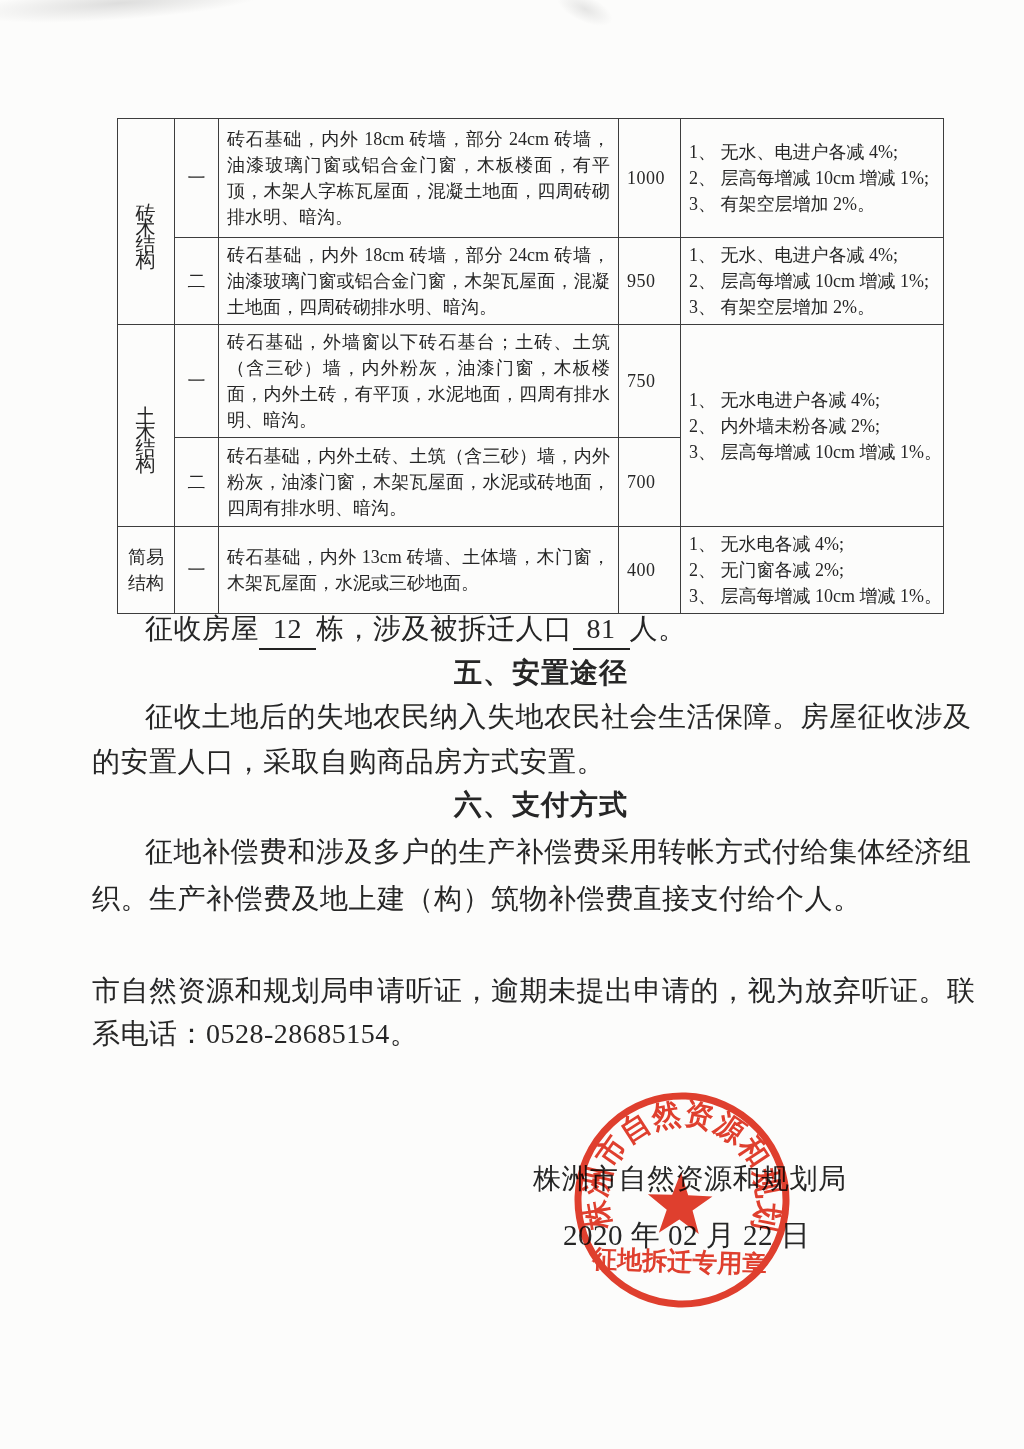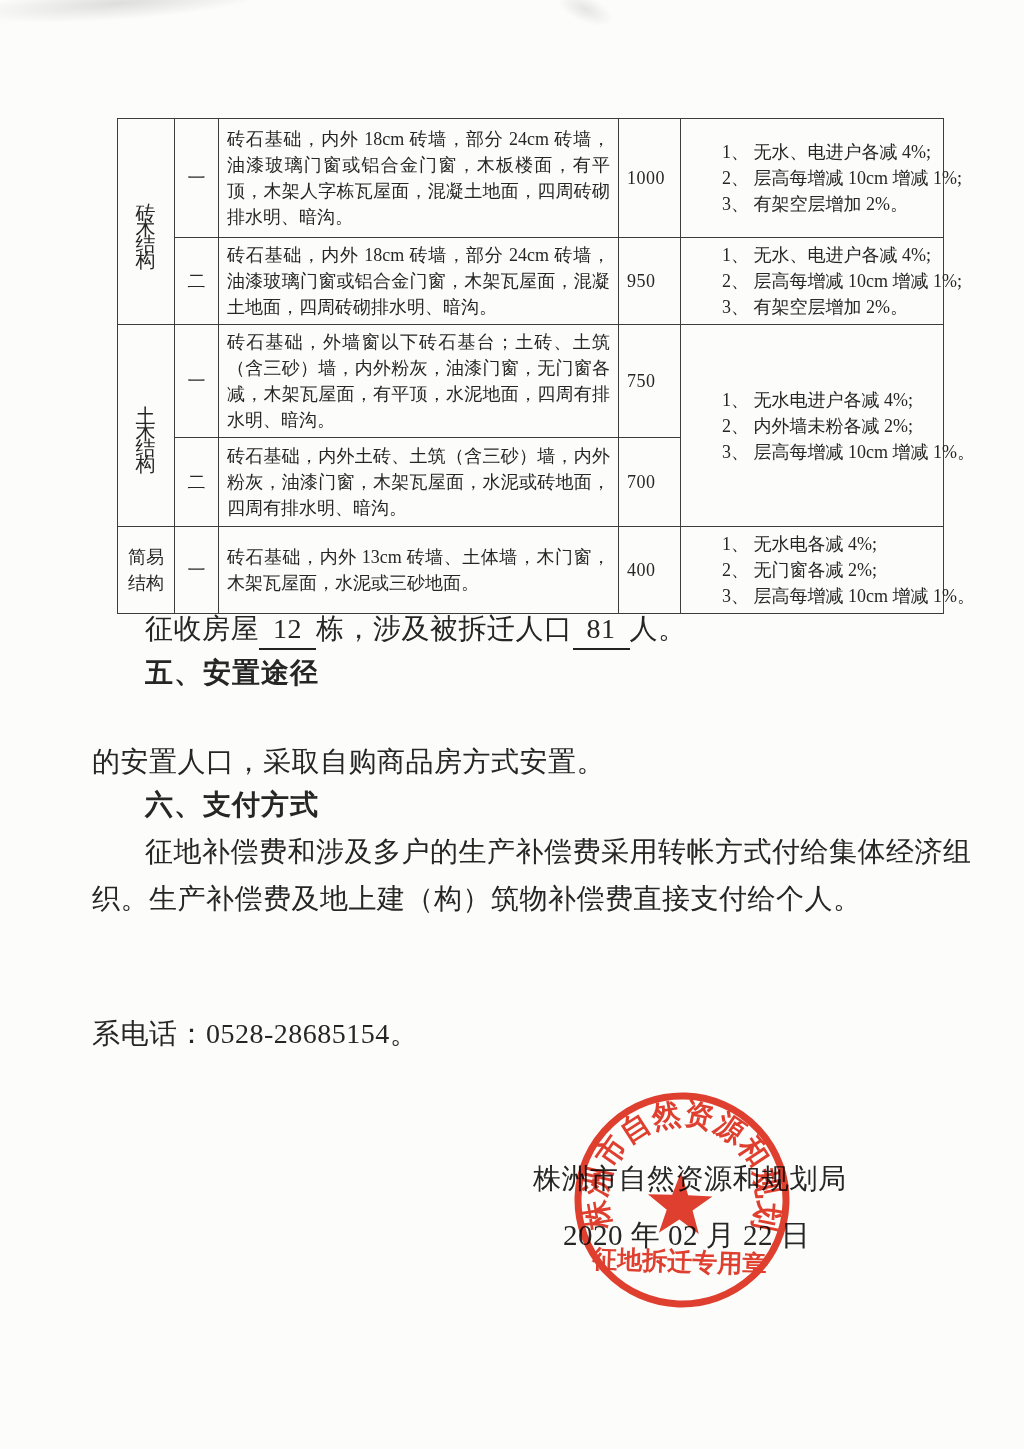--- a/index.html
+++ b/index.html
@@ -41,31 +41,31 @@
     writing-mode:vertical-lr;
     letter-spacing:16px;
     font-size:20px;
     line-height:20px;
   }
   td.struct2{text-align:center;font-size:20px;line-height:30px;padding:0 8px;}
   td.grade{text-align:center;font-size:20px;}
   td.desc{text-align:justify;padding:4px 10px;margin-top:28px;}
   td.price{text-align:left;font-size:20px;letter-spacing:.5px;}
   td.notes{padding:4px 6px 4px 10px;font-size:17px;line-height:31px;}
-  td.notes .nline{white-space:nowrap;margin-left:33px;}
+  td.notes .nline{white-space:nowrap;}
 
   
   .bline{
     position:absolute;left:92px;width:845px;
     font-size:28px;line-height:45px;height:45px;
     letter-spacing:.5px;
     white-space:nowrap;
   }
   .bline.ind{left:145px;width:792px;}
-  .bline.hd{font-weight:bold;letter-spacing:1px;}
+  .bline.hd{font-weight:bold;letter-spacing:1px;text-align:center;}
   .ul{
     display:inline-block;
     border-bottom:2px solid #222;
     padding:0 14px;
     line-height:38px;
   }
 
   
   .sig-org{
     position:absolute;left:533px;top:1160px;
@@ -119,21 +119,21 @@
         <td class="price">950</td>
         <td class="notes">
           <div class="nline">1、 无水、电进户各减 4%;</div>
           <div class="nline">2、 层高每增减 10cm 增减 1%;</div>
           <div class="nline">3、 有架空层增加 2%。</div>
         </td>
       </tr>
       <tr style="height:111px">
         <td class="struct" rowspan="2"><span class="vtext">土木结构</span></td>
         <td class="grade">一</td>
-        <td class="desc">砖石基础，外墙窗以下砖石基台；土砖、土筑（含三砂）墙，内外粉灰，油漆门窗，无门窗各减，木架瓦屋面，有平顶，水泥地面，四周有排水明、暗沟。</td>
+        <td class="desc">砖石基础，外墙窗以下砖石基台；土砖、土筑（含三砂）墙，内外粉灰，油漆门窗，木板楼面，内外土砖，有平顶，水泥地面，四周有排水明、暗沟。</td>
         <td class="price">750</td>
         <td class="notes" rowspan="2">
           <div class="nline">1、 无水电进户各减 4%;</div>
           <div class="nline">2、 内外墙未粉各减 2%;</div>
           <div class="nline">3、 层高每增减 10cm 增减 1%。</div>
         </td>
       </tr>
       <tr style="height:89px">
         <td class="grade">二</td>
         <td class="desc">砖石基础，内外土砖、土筑（含三砂）墙，内外粉灰，油漆门窗，木架瓦屋面，水泥或砖地面，四周有排水明、暗沟。</td>
@@ -151,26 +151,28 @@
         </td>
       </tr>
     </tbody>
   </table>
 
   <div class="bline ind" style="top:606px">
     <span>征收房屋</span><span class="ul">12</span><span>栋，涉及被拆迁人口</span><span class="ul">81</span><span>人。</span>
   </div>
 
   <div class="bline ind hd" style="top:650px">五、安置途径</div>
+  <div class="bline ind" style="top:694px">征收土地后的失地农民纳入失地农民社会生活保障。房屋征收涉及</div>
   <div class="bline" style="top:739px">的安置人口，采取自购商品房方式安置。</div>
 
   <div class="bline ind hd" style="top:782px">六、支付方式</div>
   <div class="bline ind" style="top:829px">征地补偿费和涉及多户的生产补偿费采用转帐方式付给集体经济组</div>
   <div class="bline" style="top:876px">织。生产补偿费及地上建（构）筑物补偿费直接支付给个人。</div>
 
+  <div class="bline" style="top:968px">市自然资源和规划局申请听证，逾期未提出申请的，视为放弃听证。联</div>
   <div class="bline" style="top:1011px">系电话：0528-28685154。</div>
 
   <div class="sig-org">株洲市自然资源和规划局</div>
   <div class="sig-date">2020 年 02 月 22 日</div>
 
   <svg class="seal" viewBox="0 0 228 228">
     <circle cx="114" cy="114" r="104" fill="none" stroke="#e0301e" stroke-width="7"></circle>
     <polygon fill="#e0301e" points="112,86 104,109 79.7,109.5 99.1,124.2 92,147.5 112,133.6 132,147.5 124.9,124.2 144.3,109.5 120,109"></polygon>
     <defs>
       <path id="arcPath" d="M 45.1 146.1 A 76 76 0 1 1 182.9 146.1" fill="none"></path>

